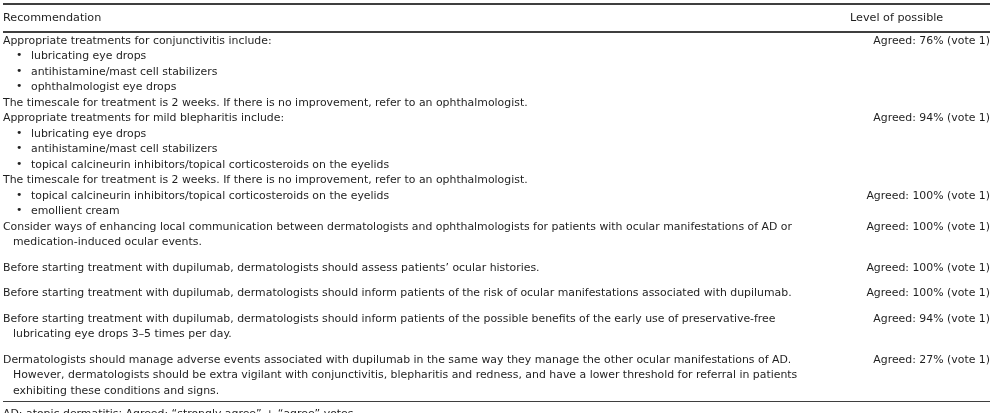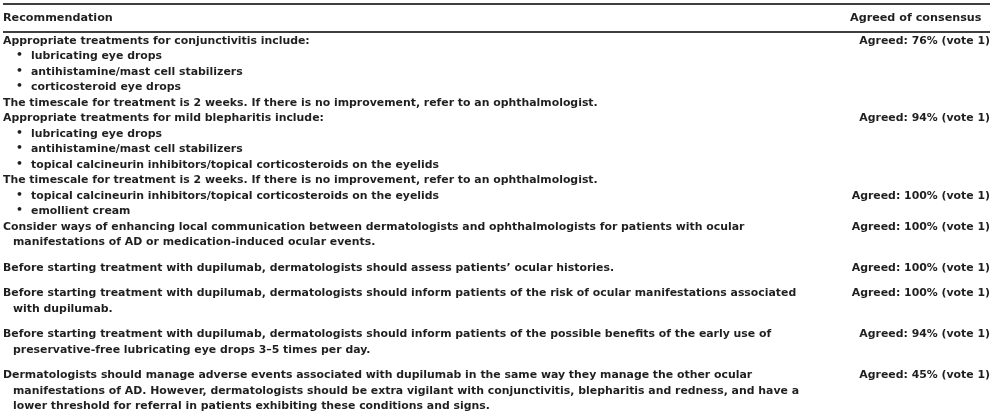--- a/index.html
+++ b/index.html
@@ -17,21 +17,20 @@
   }
   .tablewrap {
     margin: 3px 10px 0 3px;
     border-top: 2px solid #3f3f3f;
   }
   .grid-row {
     display: grid;
     grid-template-columns: 1fr 140px;
     column-gap: 24px;
     align-items: start;
-    font-weight: bold;
   }
   .thead {
     padding: 5px 0 5px 0;
     border-bottom: 2px solid #3f3f3f;
   }
   .thead .hcell {
     font-size: 11.2px;
   }
   .tbody {
     padding: 0 0 3px 0;
@@ -64,31 +63,31 @@
     padding-bottom: 12px;
   }
 </style>
 </head>
 <body>
 
 <div class="tablewrap">
 
   <div class="grid-row thead">
     <div class="hcell">Recommendation</div>
-    <div class="hcell">Agreed of consensus</div>
+    <div class="hcell">Level of possible</div>
   </div>
 
   <div class="tbody">
 
     <div class="grid-row">
       <div class="cell-left">
         <p>Appropriate treatments for conjunctivitis include:</p>
         <div class="li"><span class="dot">•</span><span>lubricating eye drops</span></div>
         <div class="li"><span class="dot">•</span><span>antihistamine/mast cell stabilizers</span></div>
-        <div class="li"><span class="dot">•</span><span>corticosteroid eye drops</span></div>
+        <div class="li"><span class="dot">•</span><span>ophthalmologist eye drops</span></div>
         <p>The timescale for treatment is 2 weeks. If there is no improvement, refer to an ophthalmologist.</p>
       </div>
       <div class="cell-right">Agreed: 76% (vote 1)</div>
     </div>
 
     <div class="grid-row">
       <div class="cell-left">
         <p>Appropriate treatments for mild blepharitis include:</p>
         <div class="li"><span class="dot">•</span><span>lubricating eye drops</span></div>
         <div class="li"><span class="dot">•</span><span>antihistamine/mast cell stabilizers</span></div>
@@ -131,19 +130,19 @@
       <div class="cell-left">
         <p>Before starting treatment with dupilumab, dermatologists should inform patients of the possible benefits of the early use of preservative-free lubricating eye drops 3–5 times per day.</p>
       </div>
       <div class="cell-right">Agreed: 94% (vote 1)</div>
     </div>
 
     <div class="grid-row">
       <div class="cell-left">
         <p>Dermatologists should manage adverse events associated with dupilumab in the same way they manage the other ocular manifestations of AD. However, dermatologists should be extra vigilant with conjunctivitis, blepharitis and redness, and have a lower threshold for referral in patients exhibiting these conditions and signs.</p>
       </div>
-      <div class="cell-right">Agreed: 45% (vote 1)</div>
+      <div class="cell-right">Agreed: 27% (vote 1)</div>
     </div>
 
   </div>
 </div>
 
 <div class="footnote">AD: atopic dermatitis; Agreed: “strongly agree” + “agree” votes.</div>
 
 </body></html>

